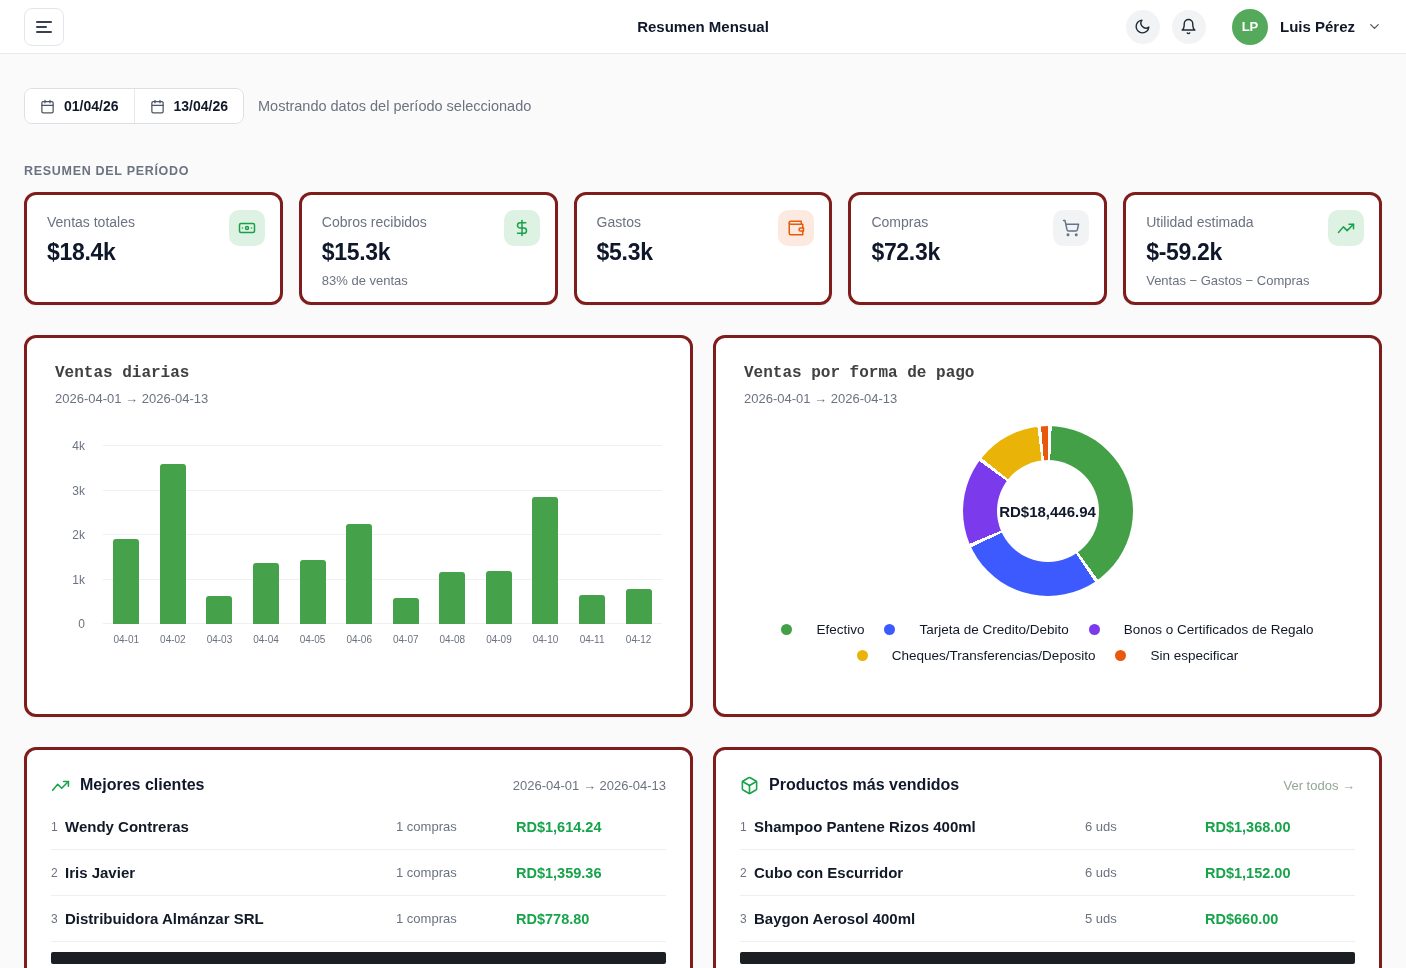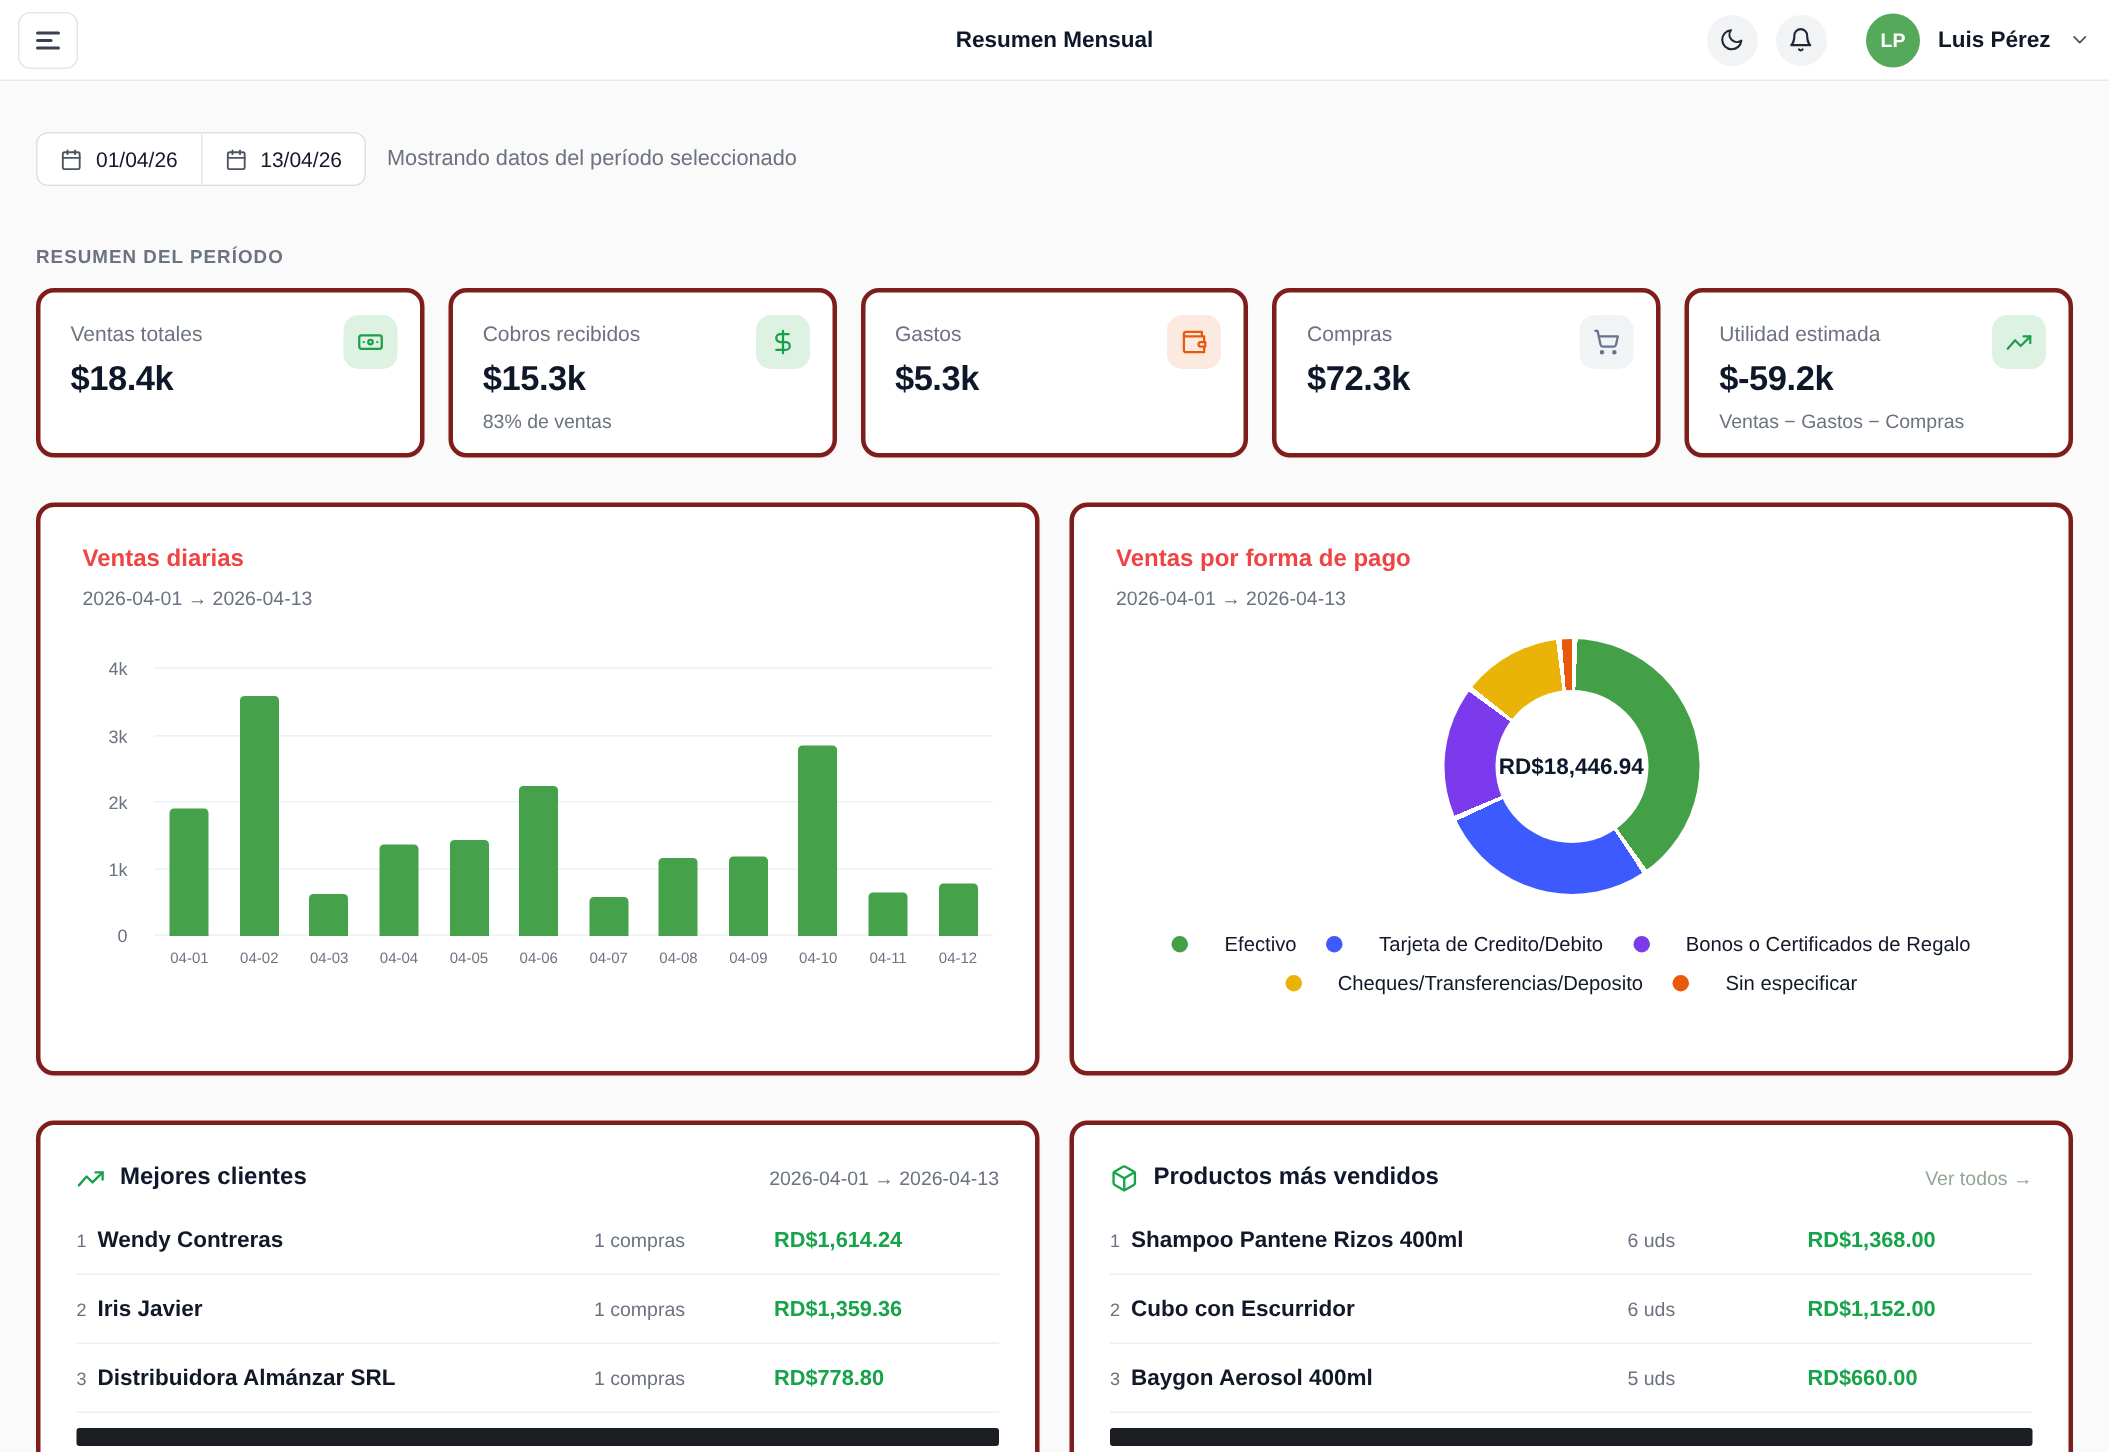--- a/index.html
+++ b/index.html
@@ -7,21 +7,21 @@
   body {
     font-family:"Liberation Sans", sans-serif;
     background:#fafafa;
     color:#111827;
   }
   svg { display:block; }
 
   
   .header {
     height:54px; background:#fff; border-bottom:1px solid #e8eaed;
-    display:flex; align-items:center; padding:0 12px; position:relative;
+    display:flex; align-items:center; padding:0 24px; position:relative;
   }
   .menu-btn {
     width:40px; height:38px; border:1px solid #e3e6ea; border-radius:8px;
     background:#fff; display:flex; flex-direction:column; gap:3px;
     align-items:flex-start; justify-content:center; padding-left:11px; cursor:pointer;
   }
   .menu-btn i { display:block; height:2px; background:#374151; border-radius:2px; }
   .menu-btn i:nth-child(1){ width:16px; }
   .menu-btn i:nth-child(2){ width:11px; }
   .menu-btn i:nth-child(3){ width:16px; }
@@ -44,21 +44,21 @@
 
   
   main { padding:0 24px; }
 
   .filter-row { margin-top:34px; display:flex; align-items:center; gap:14px; }
   .date-range {
     display:flex; background:#fff; border:1px solid #dcdfe4; border-radius:8px; overflow:hidden;
   }
   .date-box {
     display:flex; align-items:center; gap:9px; padding:9px 15px;
-    font-size:14px; font-weight:400; color:#111827; cursor:pointer; background:#fff;
+    font-size:14px; font-weight:700; color:#111827; cursor:pointer; background:#fff;
   }
   .date-box + .date-box { border-left:1px solid #e5e8ec; }
   .date-box .cal { color:#4b5563; }
   .filter-hint { color:#6b7280; font-size:14.5px; }
 
   .section-label {
     margin-top:40px; font-size:12.5px; font-weight:700; letter-spacing:.7px; color:#6b7280;
   }
 
   .card {
@@ -76,21 +76,21 @@
     position:absolute; top:15px; right:15px; width:36px; height:36px; border-radius:10px;
     display:flex; align-items:center; justify-content:center;
   }
   .kpi-icon.green { background:#ddf2e2; color:#1aa04a; }
   .kpi-icon.red   { background:#fce9e0; color:#e8590c; }
   .kpi-icon.gray  { background:#f1f3f5; color:#64748b; }
 
   
   .charts-grid { margin-top:30px; display:grid; grid-template-columns:1fr 1fr; gap:20px; }
   .chart-card { height:382px; padding:26px 28px; overflow:hidden; }
-  .chart-title { font-size:16px; font-weight:700; color:#ef4444; }
+  .chart-title { font-size:16px; font-weight:700; color:#404040;font-family:Liberation Mono, monospace; }
   .chart-sub { margin-top:9px; font-size:13px; color:#6b7280; }
 
   .bar-body { display:flex; height:178px; margin-top:40px; }
   .y-axis { width:38px; position:relative; margin-right:10px; }
   .ytick { position:absolute; right:8px; font-size:12px; color:#6b7280; transform:translateY(50%); }
   .plot { flex:1; position:relative; }
   .gridline { position:absolute; left:0; right:0; height:1px; background:#edf0f4; }
   .bars { position:absolute; inset:0; display:flex; align-items:flex-end; }
   .bar-slot { flex:1; display:flex; justify-content:center; }
   .bar { width:26px; border-radius:3px 3px 0 0; }

